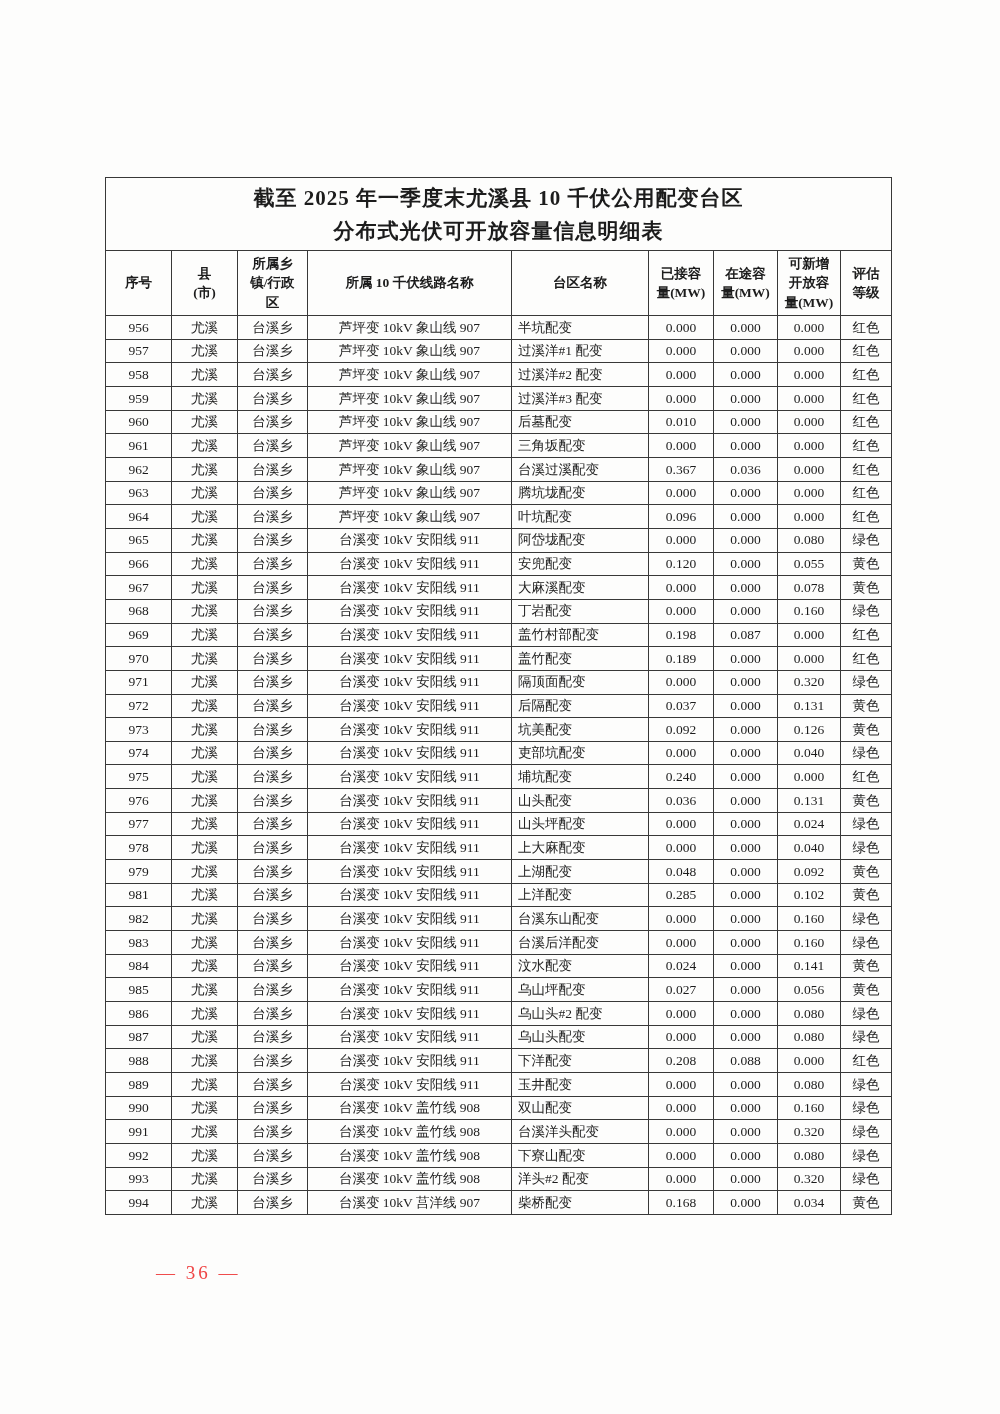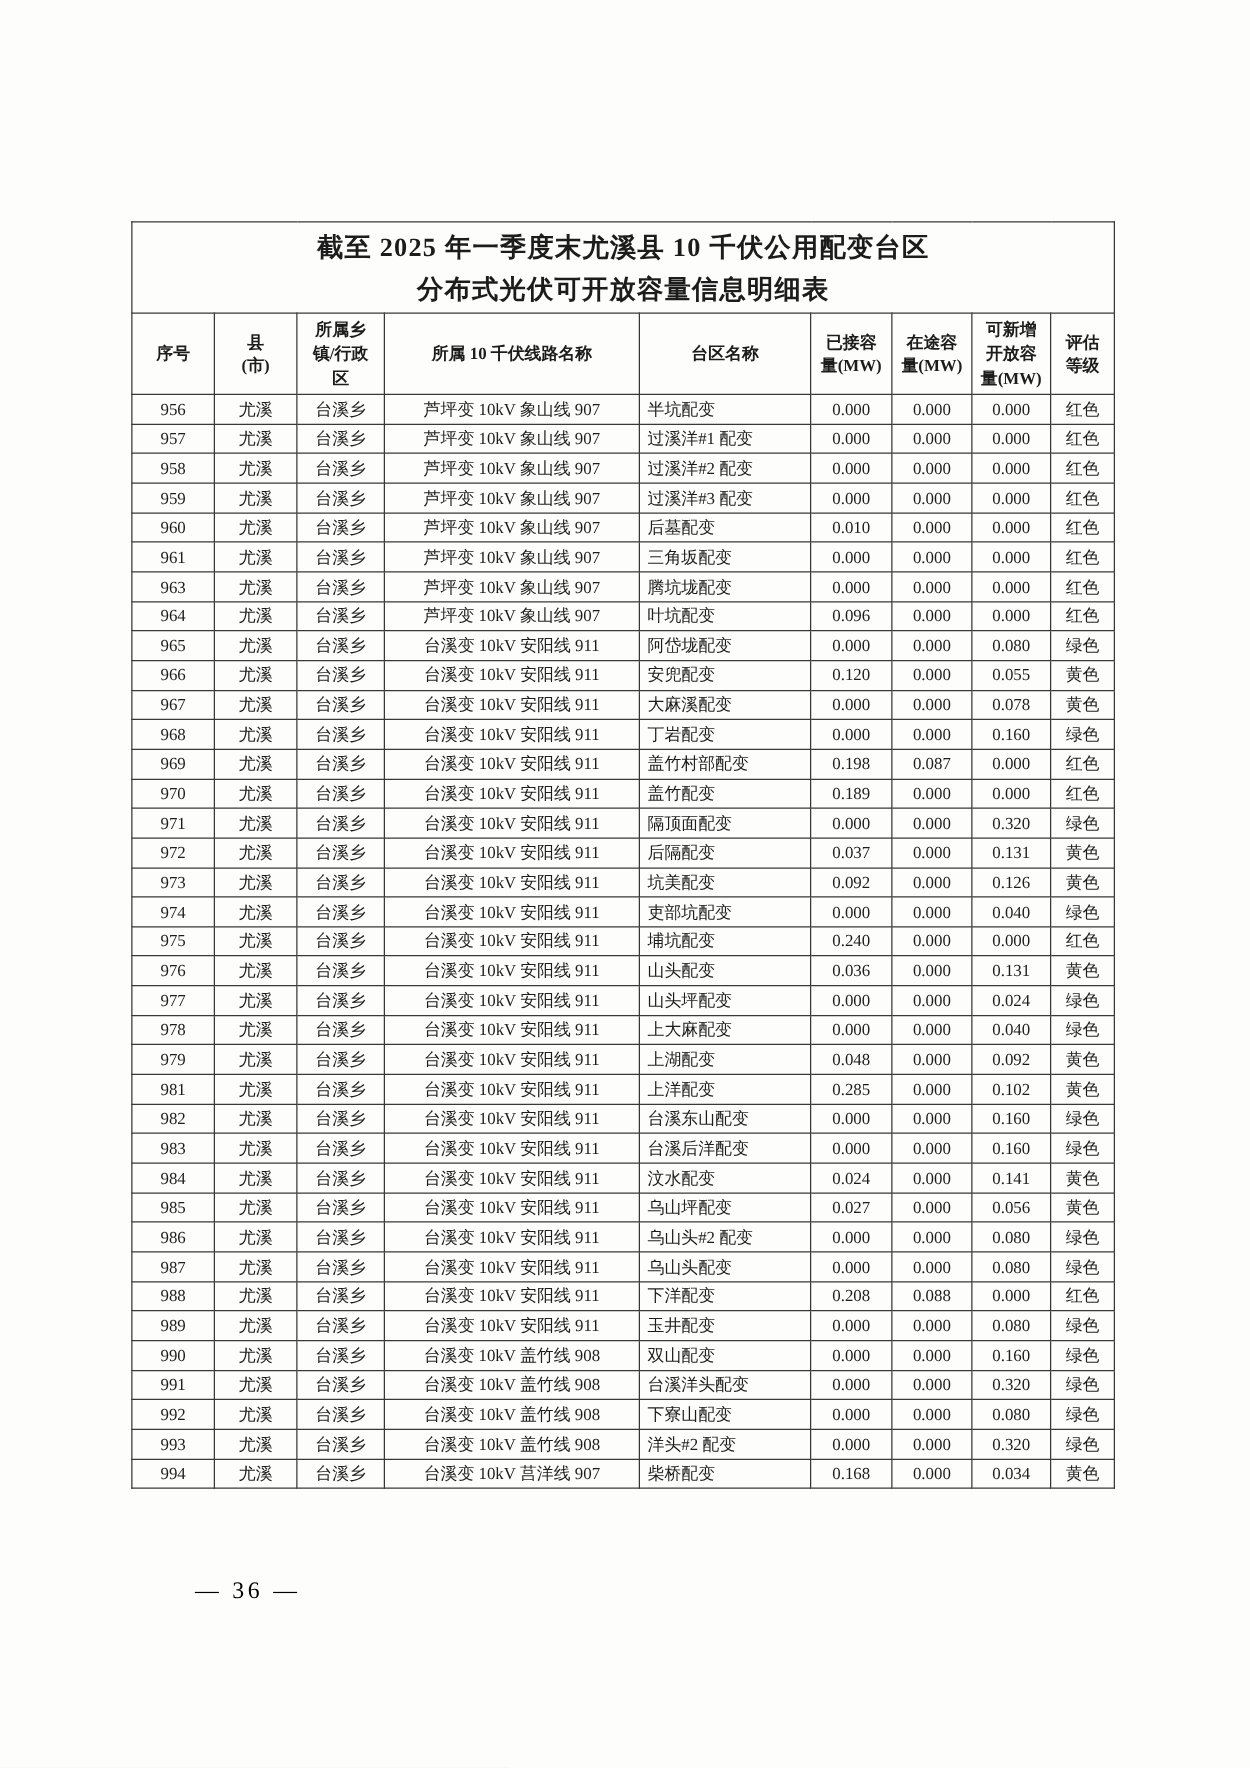--- a/index.html
+++ b/index.html
@@ -79,21 +79,21 @@
     padding-left: 6px;
     margin-top: 20px;
   }
 
   .page-footer {
     position: absolute;
     left: 156px;
     top: 1262px;
     font-size: 19px;
     letter-spacing: 3px;
-    color: #000000;
+    color: #ef4444;
     white-space: pre;
   }
 </style>
 </head>
 <body>
 
 <div class="page">
 
   <table class="capacity-table">
     <colgroup>
@@ -195,20 +195,31 @@
           <td class="c1">尤溪</td>
           <td class="c2">台溪乡</td>
           <td class="c3">芦坪变 10kV 象山线 907</td>
           <td class="c4">三角坂配变</td>
           <td class="c5">0.000</td>
           <td class="c6">0.000</td>
           <td class="c7">0.000</td>
           <td class="c8">红色</td>
         </tr>
         <tr>
+          <td class="c0">962</td>
+          <td class="c1">尤溪</td>
+          <td class="c2">台溪乡</td>
+          <td class="c3">芦坪变 10kV 象山线 907</td>
+          <td class="c4">台溪过溪配变</td>
+          <td class="c5">0.367</td>
+          <td class="c6">0.036</td>
+          <td class="c7">0.000</td>
+          <td class="c8">红色</td>
+        </tr>
+        <tr>
           <td class="c0">963</td>
           <td class="c1">尤溪</td>
           <td class="c2">台溪乡</td>
           <td class="c3">芦坪变 10kV 象山线 907</td>
           <td class="c4">腾坑垅配变</td>
           <td class="c5">0.000</td>
           <td class="c6">0.000</td>
           <td class="c7">0.000</td>
           <td class="c8">红色</td>
         </tr>

